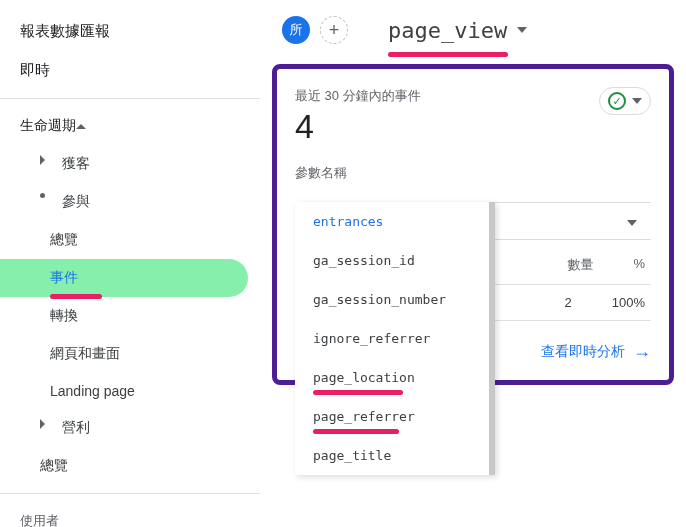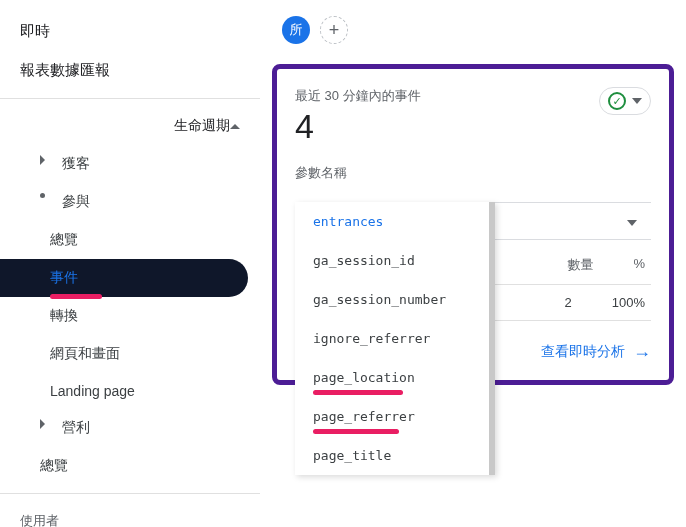--- a/index.html
+++ b/index.html
@@ -1,28 +1,28 @@
 <!DOCTYPE html>
 <html><head>
   <meta charset="utf-8">
   <style>
     * { box-sizing: border-box; margin: 0; padding: 0; }
     body { font-family: Arial, "Microsoft JhengHei", sans-serif; font-size: 14px; color: #3c4043; background: #fff; width: 686px; height: 527px; overflow: hidden; display: flex; }
     
     .sidebar { width: 260px; padding: 12px 0; overflow-y: auto; }
     .nav-item { padding: 10px 20px; cursor: pointer; font-size: 15px; display: flex; align-items: center; }
     .nav-item.top { font-weight: 400; color: #202124; }
-    .nav-section { display: flex; align-items: center; justify-content: flex-end; padding: 10px 20px; cursor: pointer; color: #5f6368; }
+    .nav-section { display: flex; align-items: center; justify-content: flex-start; padding: 10px 20px; cursor: pointer; color: #5f6368; }
     .nav-section.expanded { color: #202124; }
     .chevron { width: 0; height: 0; border-left: 5px solid transparent; border-right: 5px solid transparent; }
     .chevron.up { border-bottom: 5px solid #5f6368; }
     .chevron.right { width: 0; height: 0; border-top: 5px solid transparent; border-bottom: 5px solid transparent; border-left: 5px solid #5f6368; margin-right: 12px; }
     .nav-sub { padding: 10px 20px 10px 40px; cursor: pointer; color: #3c4043; display: flex; align-items: flex-start; }
     .nav-sub2 { padding: 10px 20px 10px 50px; cursor: pointer; color: #3c4043; position: relative; }
-    .nav-sub2.active { background: #0f172a; color: #1a73e8; border-radius: 0 20px 20px 0; margin-right: 12px; }
+    .nav-sub2.active { background: #86efac; color: #1a73e8; border-radius: 0 20px 20px 0; margin-right: 12px; }
     .underline-pink { position: absolute; bottom: -2px; left: 50px; width: 52px; height: 5px; background: #e91e63; border-radius: 3px; }
     
     .divider { border: none; border-top: 1px solid #e0e0e0; margin: 8px 0; }
     .nav-footer { padding: 10px 20px; color: #5f6368; font-size: 13px; }
     
     .main { flex: 1; padding: 16px 12px; }
     .tabs { display: flex; align-items: center; gap: 10px; margin-bottom: 20px; padding-left: 10px; }
     .tab-badge { width: 28px; height: 28px; border-radius: 50%; background: #1a73e8; color: #fff; display: flex; align-items: center; justify-content: center; font-size: 13px; }
     .tab-add { width: 28px; height: 28px; border-radius: 50%; border: 1px dashed #bdc1c6; display: flex; align-items: center; justify-content: center; color: #5f6368; cursor: pointer; font-size: 18px; }
     .tab-title-wrap { display: flex; align-items: center; gap: 10px; margin-left: 30px; position: relative; }
@@ -49,22 +49,22 @@
     .table-head { display: flex; justify-content: flex-end; gap: 40px; font-size: 13px; color: #5f6368; padding: 10px 6px; border-bottom: 1px solid #e0e0e0; margin-top: 6px; }
     .table-row { display: flex; justify-content: flex-end; gap: 40px; font-size: 13px; padding: 10px 6px; border-bottom: 1px solid #e0e0e0; }
     
     .cta { color: #1a73e8; text-align: right; margin-top: 20px; display: flex; justify-content: flex-end; align-items: center; gap: 8px; cursor: pointer; font-size: 14px; }
     .arrow-right { font-size: 18px; }
   </style>
 </head>
 <body>
 
 <div class="sidebar">
+  <div class="nav-item top">報表數據匯報</div>
   <div class="nav-item top">即時</div>
-  <div class="nav-item top">報表數據匯報</div>
   <hr class="divider">
   <div class="nav-section expanded">
     <span>生命週期</span>
     <span class="chevron up"></span>
   </div>
   <div class="nav-sub">
     <span class="chevron right"></span>
     <span>獲客</span>
   </div>
   <div class="nav-sub">
@@ -86,20 +86,25 @@
   <div class="nav-sub" style="padding-left:40px">總覽</div>
   <hr class="divider">
   <div class="nav-footer">使用者</div>
 
 </div>
 
 <div class="main">
   <div class="tabs">
     <div class="tab-badge">所</div>
     <div class="tab-add">+</div>
+    <div class="tab-title-wrap">
+      <span class="tab-title">page_view</span>
+      <span class="dd-tri"></span>
+      <span class="tab-underline"></span>
+    </div>
   </div>
 
   <div class="card">
     <div class="card-head">
       <div>
         <div class="card-sub">最近 30 分鐘內的事件</div>
         <div class="card-num">4</div>
       </div>
       <div class="status">
         <span class="check-circle">✓</span>

